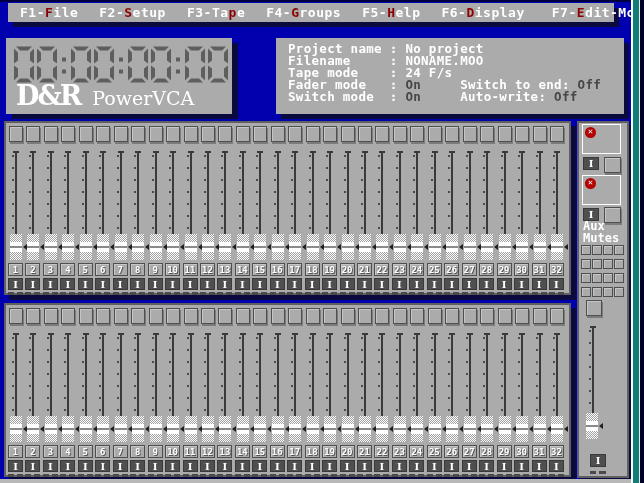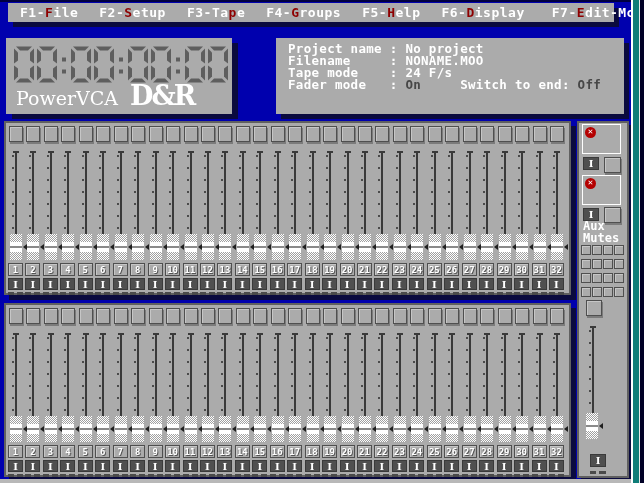--- a/index.html
+++ b/index.html
@@ -183,30 +183,31 @@
         <svg width="20" height="37" viewBox="0 0 20 36">
           <polygon points="2,0 18,0 14,4 6,4" style="fill: var(--segment);"></polygon>
           <polygon points="20,2 20,17 16,14 16,6" style="fill: var(--segment);"></polygon>
           <polygon points="20,19 20,34 16,30 16,22" style="fill: var(--segment);"></polygon>
           <polygon points="2,36 18,36 14,32 6,32" style="fill: var(--segment);"></polygon>
           <polygon points="0,19 4,22 4,30 0,34" style="fill: var(--segment);"></polygon>
           <polygon points="0,2 4,6 4,14 0,17" style="fill: var(--segment);"></polygon>
         </svg>
       </div>
     <div id="logo-row">
+      <span id="dr-logo">D&amp;R</span>
       <span id="product">PowerVCA</span>
-      <span id="dr-logo">D&amp;R</span>
     </div>
   </div>
 
   <div id="proj-panel">
       <div class="prow"><span>Project name : </span><span>No project</span></div>
       <div class="prow"><span>Filename     : </span><span>NONAME.MOO</span></div>
       <div class="prow"><span>Tape mode    : </span><span>24 F/s</span></div>
       <div class="prow"><span>Fader mode   : </span><span class="dim">On</span><span>     Switch to end: </span><span class="dim">Off</span></div>
+      <div class="prow"><span>Switch mode  : </span><span class="dim">On</span><span>     Auto-write: </span><span class="dim">Off</span></div>
     </div>
 
   <div class="bank" id="bank-1">
       <div class="cell" style="left: 2px;">
         <div class="sqbtn"></div>
         <div class="track"></div>
         <div class="knob"></div>
         <div class="numbtn">1</div>
         <div class="isobtn">I</div>
         <div class="dashes"></div>

